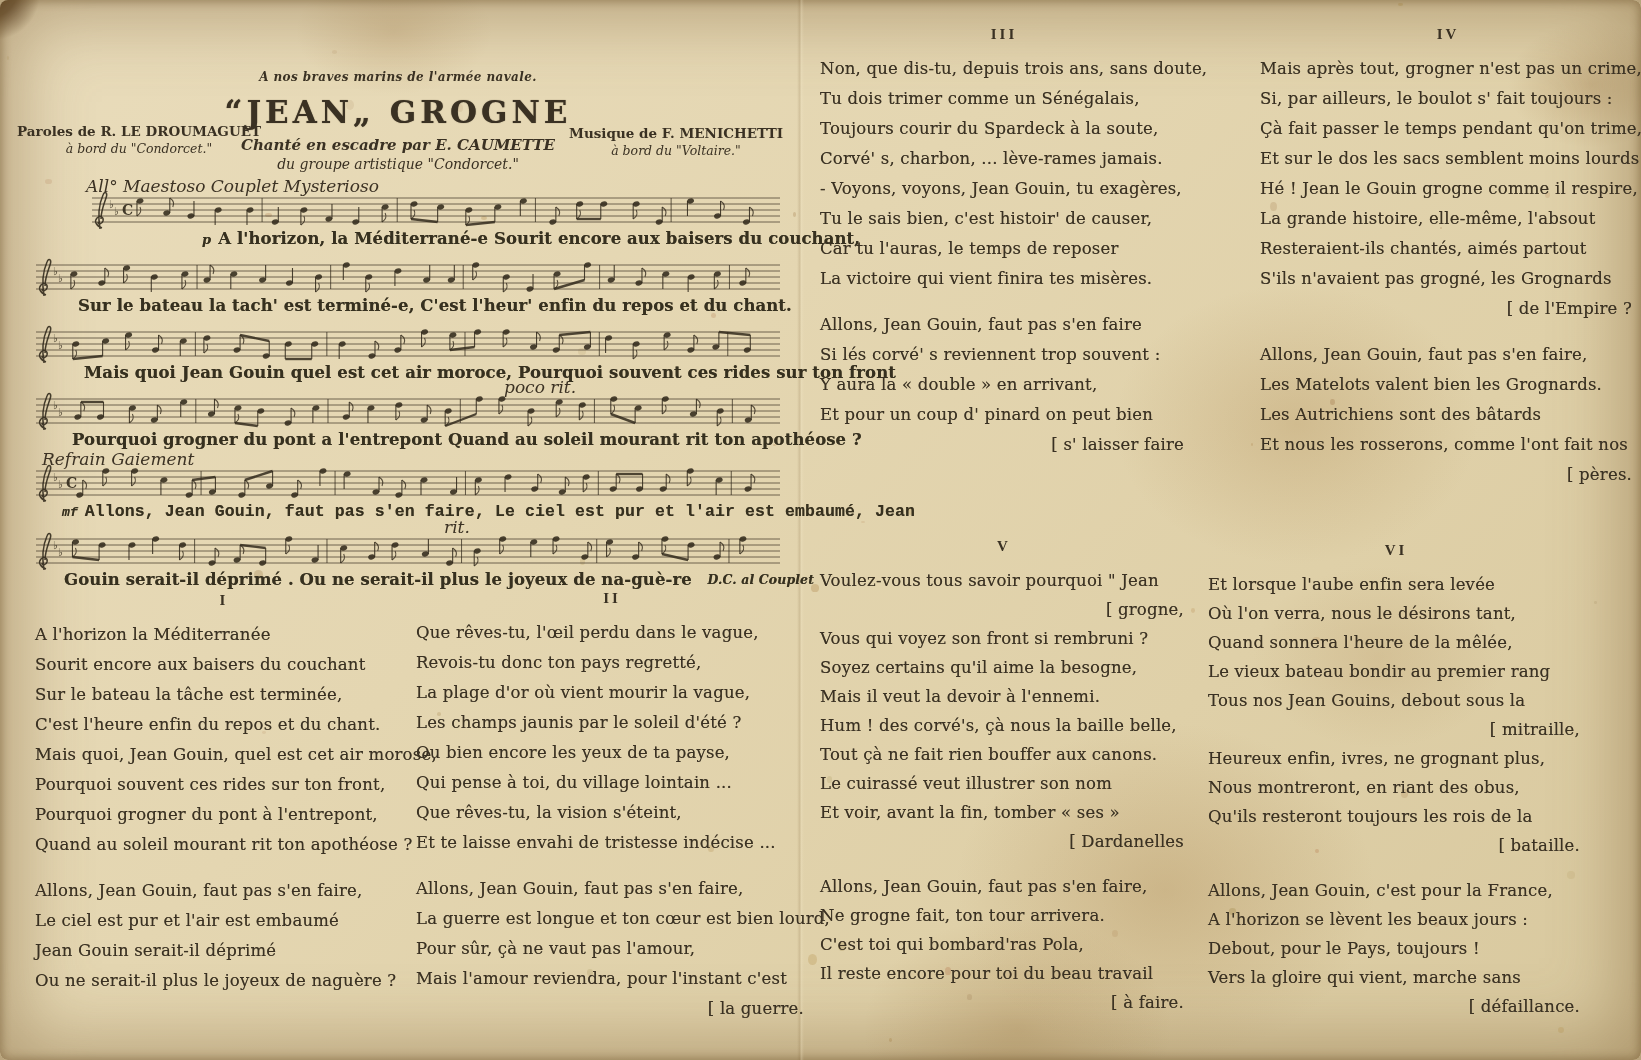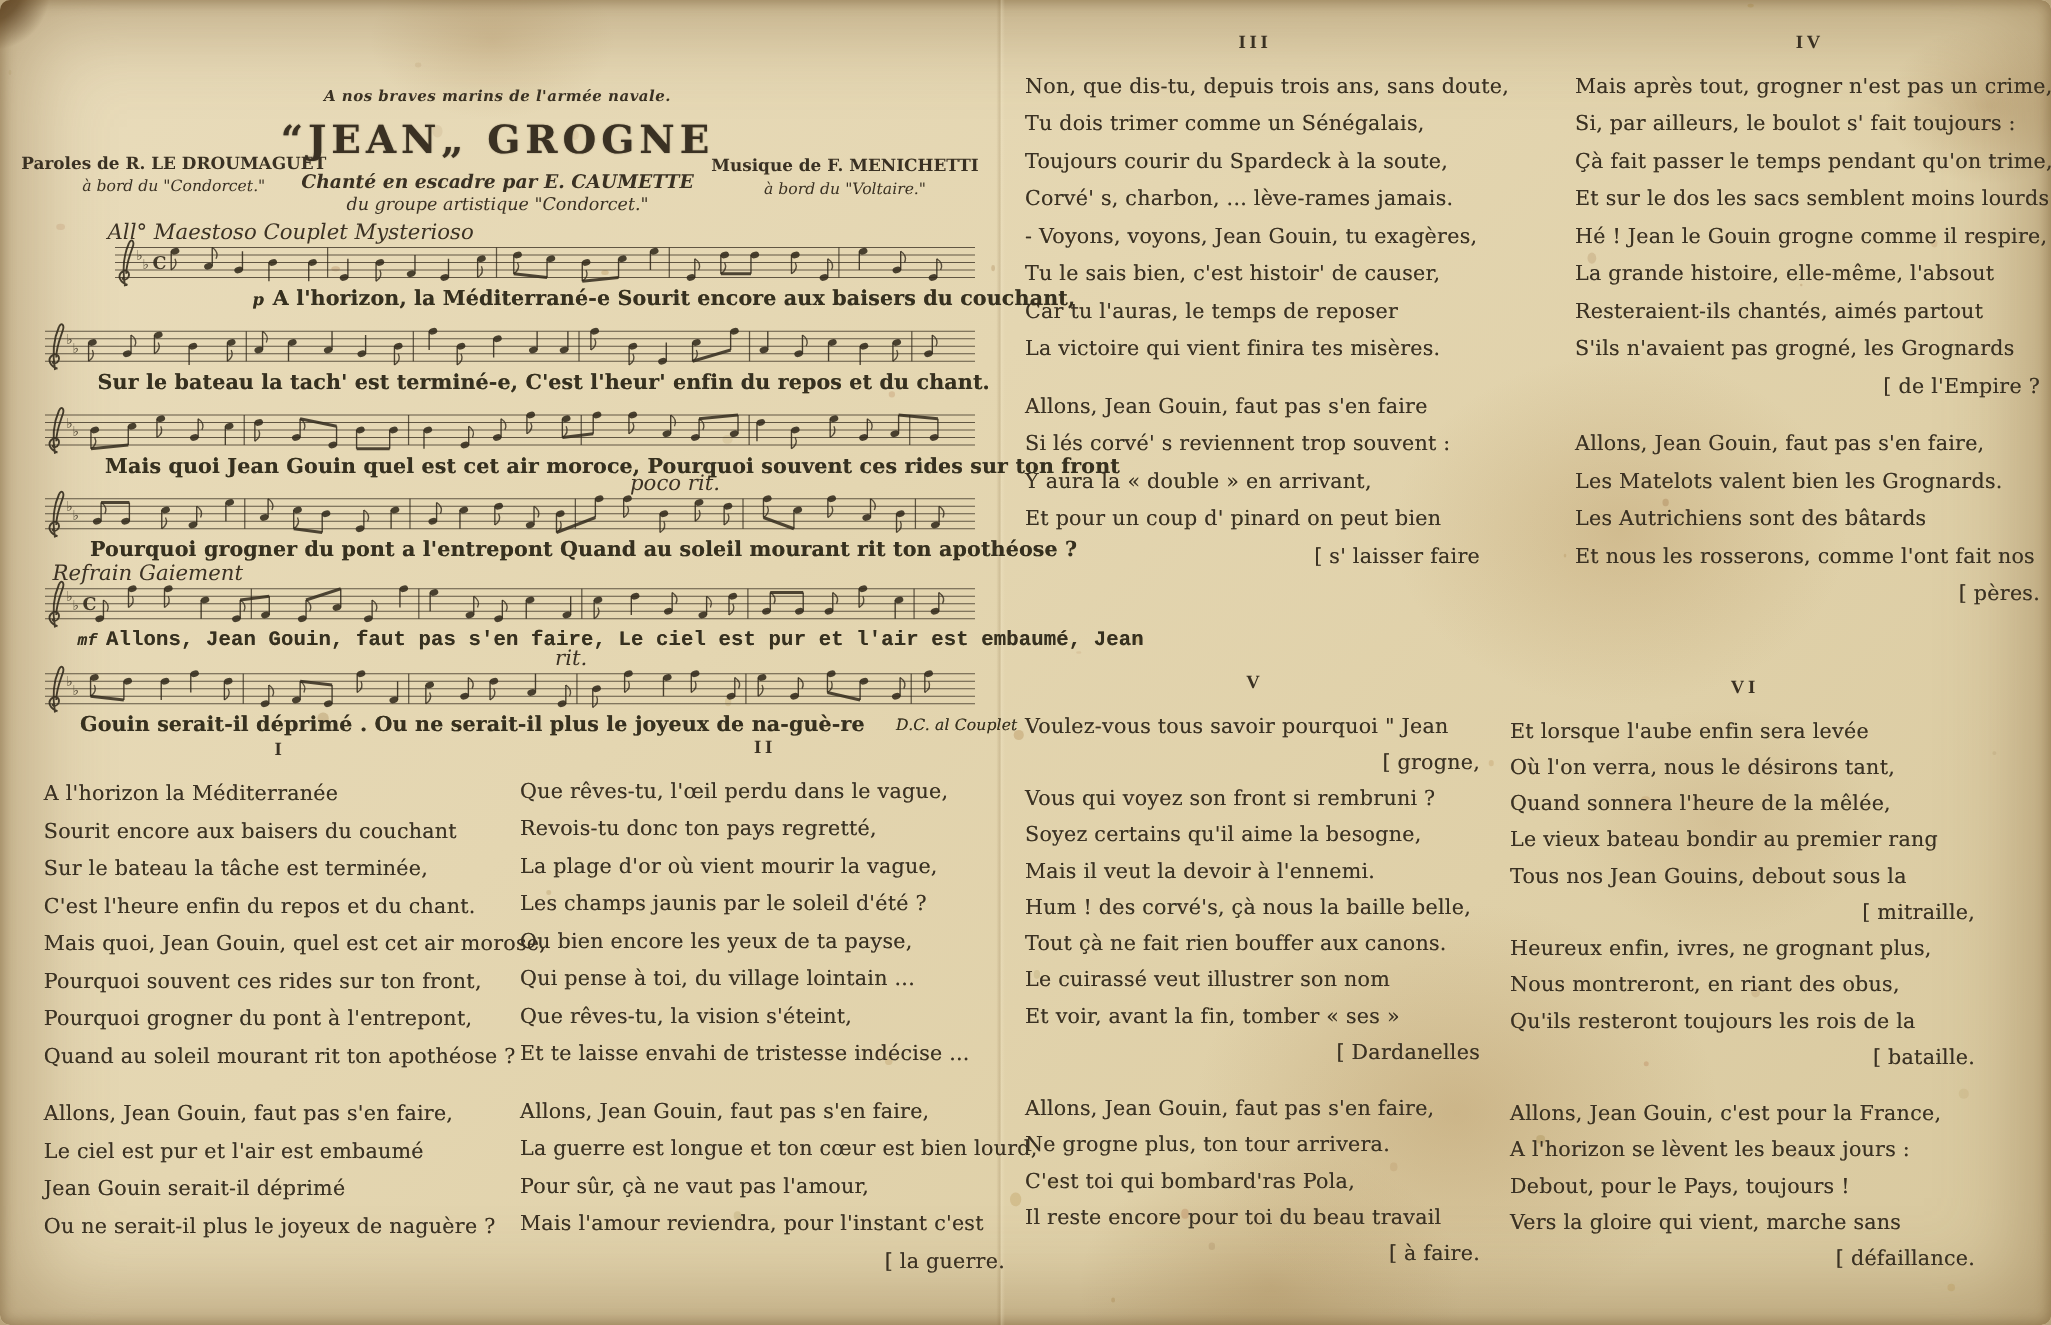--- a/index.html
+++ b/index.html
@@ -41,21 +41,21 @@
   .system{position:absolute;left:34px;width:756px;}
   .system .mark{position:relative;height:15px;font-style:italic;font-size:17px;
     font-weight:400;color:#3c3224;}
   .system .mark span{position:absolute;white-space:nowrap;}
   .system .mark .pos-left{left:52px;} .system .mark .pos-right{left:470px;}
   .system .mark .pos-mid{left:410px;} .system .mark .pos-refrain{left:8px;}
   .system svg{display:block;}
   .lyric{position:relative;margin-top:-2px;font-size:16.5px;font-weight:700;
     white-space:nowrap;letter-spacing:.1px;color:#36301f;text-shadow:0 0 .5px rgba(40,32,16,.55);}
   .lyric .dyn{font-weight:600;font-style:italic;font-size:13px;margin-right:7px;}
-  .lyric .tail{position:absolute;right:6px;top:2px;font-style:italic;font-weight:400;font-size:12.5px;text-align:right;}
+  .lyric .tail{position:absolute;right:6px;top:2px;font-style:italic;font-weight:700;font-size:12.5px;text-align:right;}
 
   
   .verse{position:absolute;}
   .numeral{display:block;text-align:center;font-weight:700;font-size:15px;
     letter-spacing:3px;margin-bottom:11px;font-family:Liberation Serif, serif;}
   .verse-line{font-size:16.5px;line-height:30px;white-space:nowrap;letter-spacing:.2px;
     text-shadow:0 0 .4px rgba(46,37,20,.5);}
   .verse.tight .verse-line{line-height:29px;}
   .verse-line.bracket{text-align:right;padding-right:4px;}
   .refrain-block{margin-top:16px;}
@@ -770,21 +770,21 @@
       <div class="verse-line">Vous qui voyez son front si rembruni ?</div>
       <div class="verse-line">Soyez certains qu'il aime la besogne,</div>
       <div class="verse-line">Mais il veut la devoir à l'ennemi.</div>
       <div class="verse-line">Hum ! des corvé's, çà nous la baille belle,</div>
       <div class="verse-line">Tout çà ne fait rien bouffer aux canons.</div>
       <div class="verse-line">Le cuirassé veut illustrer son nom</div>
       <div class="verse-line">Et voir, avant la fin, tomber « ses »</div>
       <div class="verse-line bracket">[ Dardanelles</div>
       <div class="refrain-block">
         <div class="verse-line">Allons, Jean Gouin, faut pas s'en faire,</div>
-        <div class="verse-line">Ne grogne plus, ton tour arrivera.</div>
+        <div class="verse-line">Ne grogne fait, ton tour arrivera.</div>
         <div class="verse-line">C'est toi qui bombard'ras Pola,</div>
         <div class="verse-line">Il reste encore pour toi du beau travail</div>
         <div class="verse-line bracket">[ à faire.</div>
       </div>
     </section>
   <section class="verse v6 tight">
       <span class="numeral">VI</span>
       <div class="verse-line">Et lorsque l'aube enfin sera levée</div>
       <div class="verse-line">Où l'on verra, nous le désirons tant,</div>
       <div class="verse-line">Quand sonnera l'heure de la mêlée,</div>

